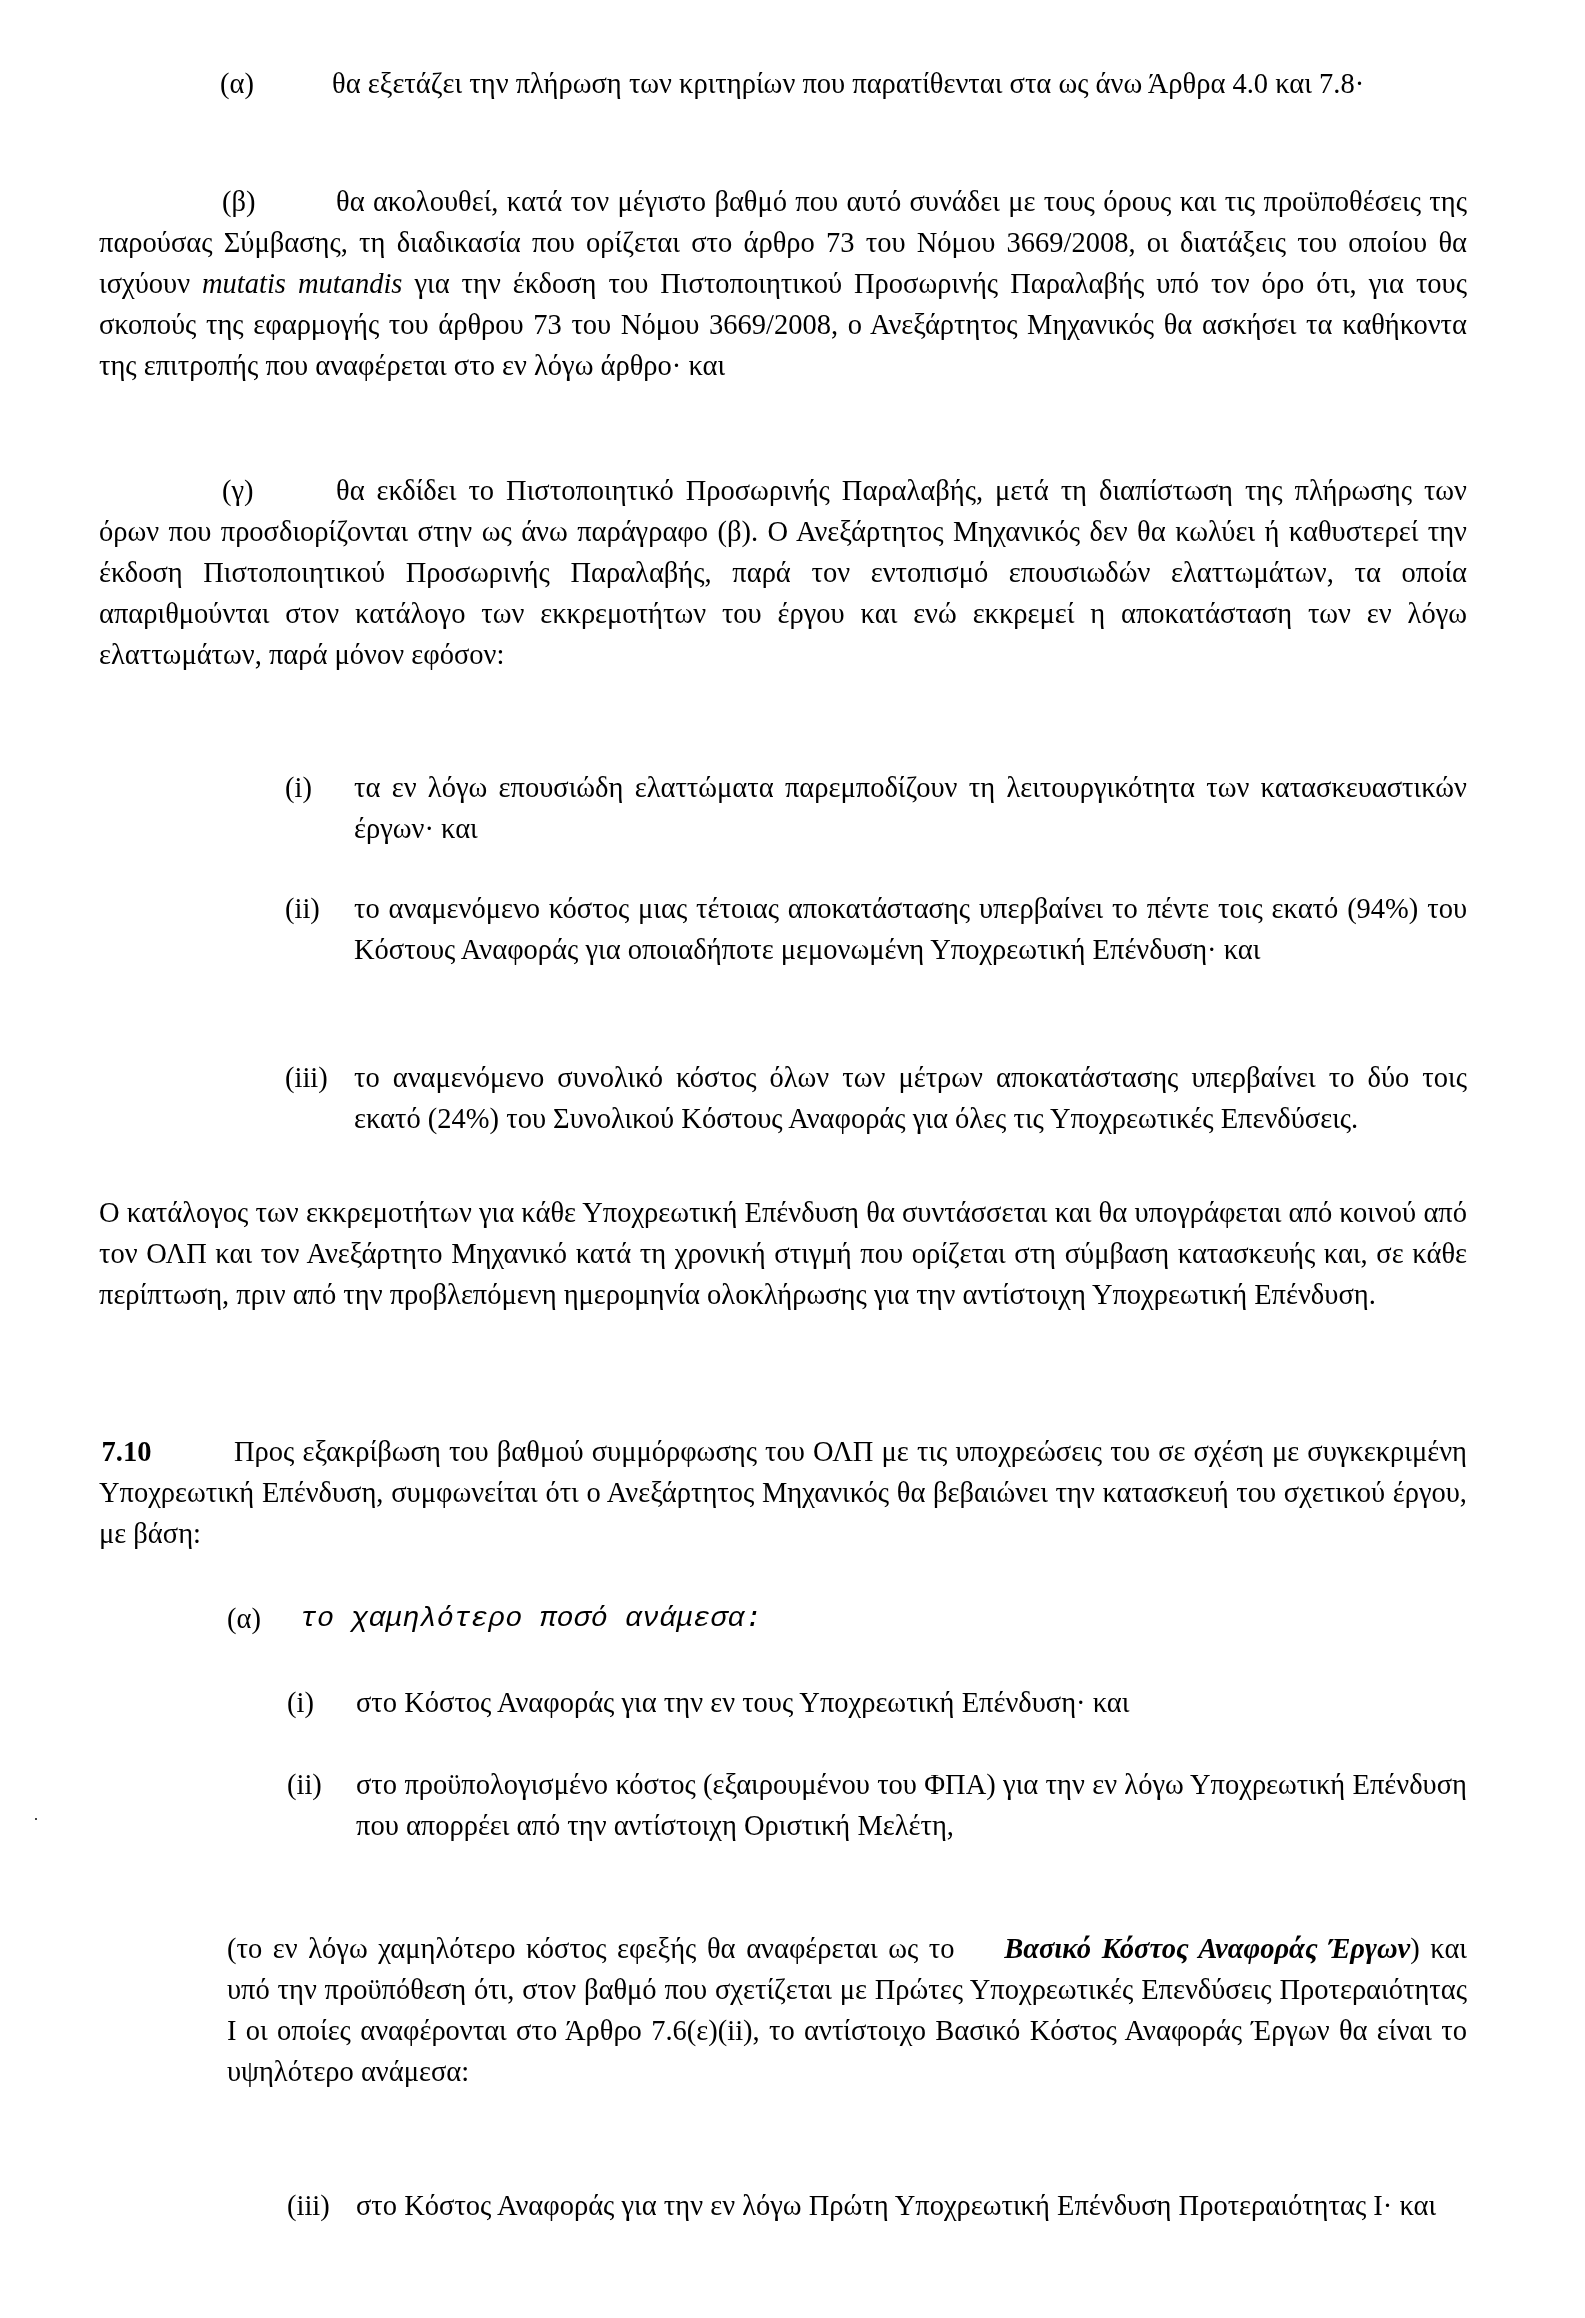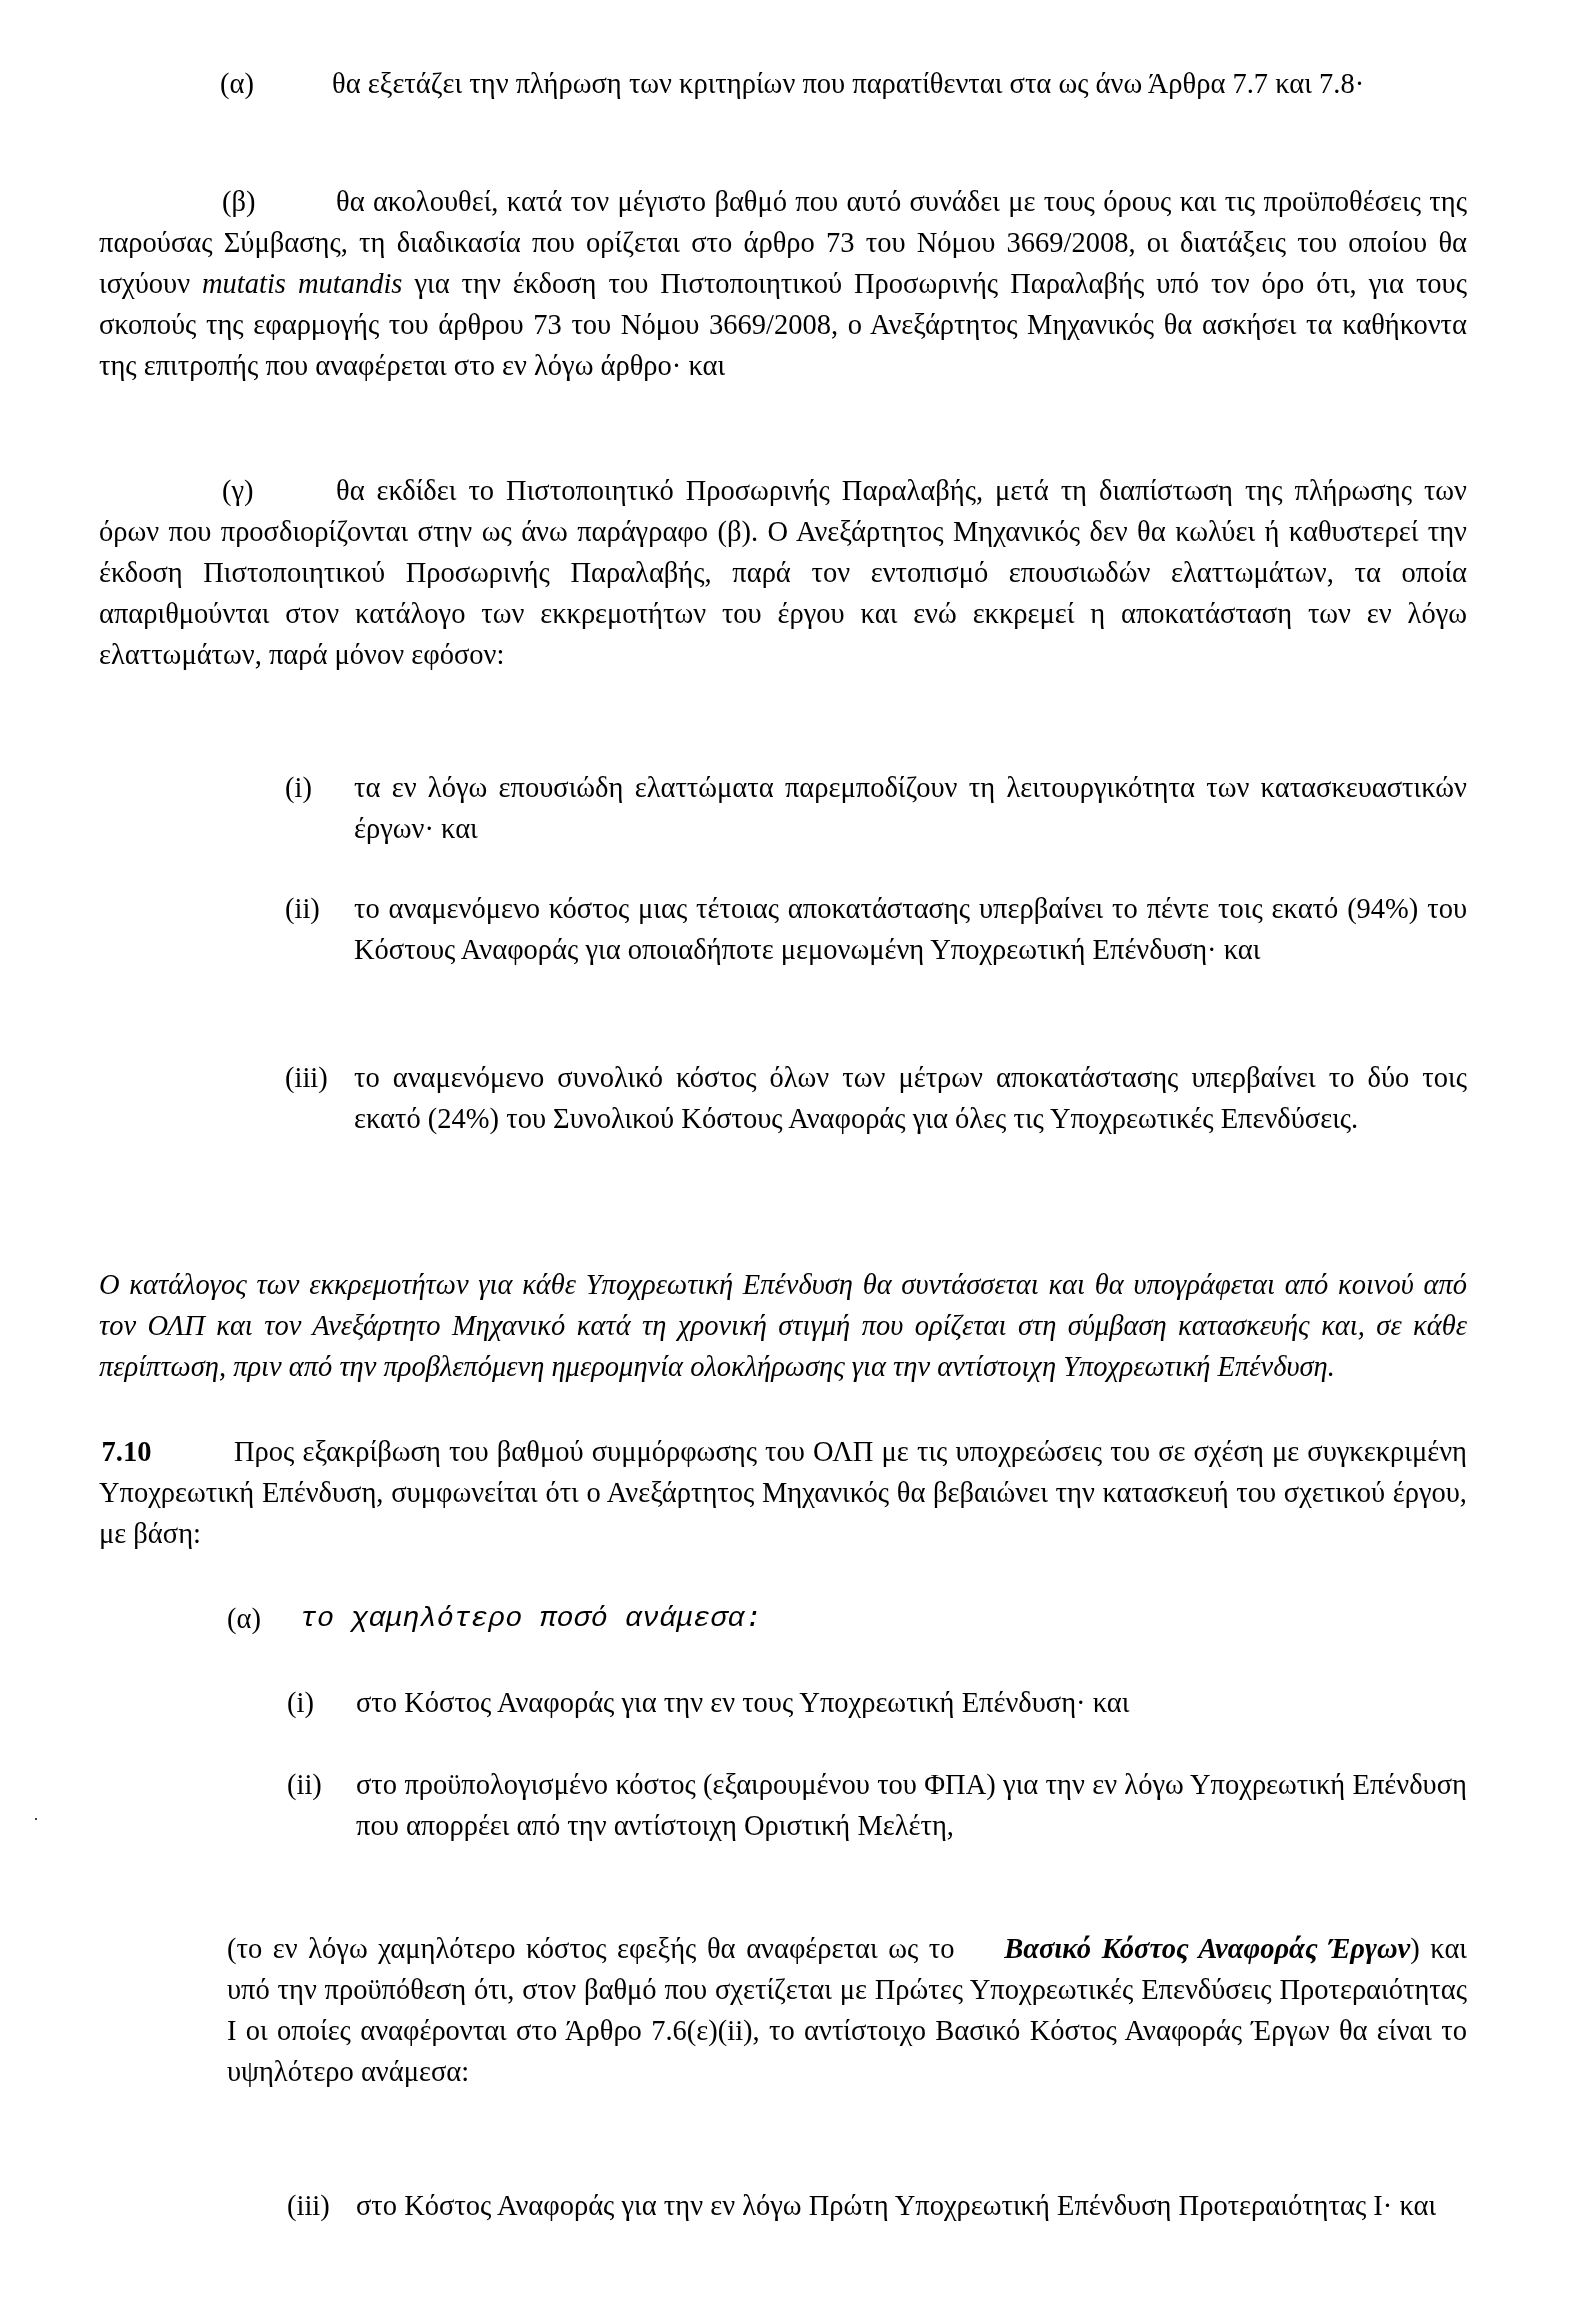--- a/index.html
+++ b/index.html
@@ -21,21 +21,21 @@
   .last-left { text-align-last: left; }
   .speck { position: absolute; left: 35px; top: 1818px; width: 1.7px; height: 1.7px; background: #444; }
 </style>
 </head>
 <body>
 
 <div class="page">
 
   <div class="blk full last-left" style="top:63px;">
     <span class="lbl" style="left:121px; top:0;">(α)</span>
-    <p style="text-indent:233px;"><span>θα εξετάζει την πλήρωση των κριτηρίων που παρατίθενται στα ως άνω Άρθρα 7.7 και 7.8·</span></p>
+    <p style="text-indent:233px;"><span>θα εξετάζει την πλήρωση των κριτηρίων που παρατίθενται στα ως άνω Άρθρα 4.0 και 7.8·</span></p>
   </div>
 
   <div class="blk full last-left" style="top:181px;">
     <span class="lbl" style="left:123px; top:0;">(β)</span>
     <p style="text-indent:237px;"><span>θα ακολουθεί, κατά τον μέγιστο βαθμό που αυτό συνάδει με τους όρους και τις προϋποθέσεις της παρούσας Σύμβασης, τη διαδικασία που ορίζεται στο άρθρο 73 του Νόμου 3669/2008, οι διατάξεις του οποίου θα ισχύουν </span><span class="it">mutatis mutandis</span><span> για την έκδοση του Πιστοποιητικού Προσωρινής Παραλαβής υπό τον όρο ότι, για τους σκοπούς της εφαρμογής του άρθρου 73 του Νόμου 3669/2008, ο Ανεξάρτητος Μηχανικός θα ασκήσει τα καθήκοντα της επιτροπής που αναφέρεται στο εν λόγω άρθρο· και</span></p>
   </div>
 
   <div class="blk full last-left" style="top:470px;">
     <span class="lbl" style="left:123px; top:0;">(γ)</span>
     <p style="text-indent:237px;"><span>θα εκδίδει το Πιστοποιητικό Προσωρινής Παραλαβής, μετά τη διαπίστωση της πλήρωσης των όρων που προσδιορίζονται στην ως άνω παράγραφο (β). Ο Ανεξάρτητος Μηχανικός δεν θα κωλύει ή καθυστερεί την έκδοση Πιστοποιητικού Προσωρινής Παραλαβής, παρά τον εντοπισμό επουσιωδών ελαττωμάτων, τα οποία απαριθμούνται στον κατάλογο των εκκρεμοτήτων του έργου και ενώ εκκρεμεί η αποκατάσταση των εν λόγω ελαττωμάτων, παρά μόνον εφόσον:</span></p>
@@ -49,21 +49,21 @@
   <div class="blk sub last-left" style="top:888px;">
     <span class="sublbl" style="left:-69px; top:0;">(ii)</span>
     <p><span>το αναμενόμενο κόστος μιας τέτοιας αποκατάστασης υπερβαίνει το πέντε τοις εκατό (94%) του Κόστους Αναφοράς για οποιαδήποτε μεμονωμένη Υποχρεωτική Επένδυση· και</span></p>
   </div>
 
   <div class="blk sub last-left" style="top:1057px;">
     <span class="sublbl" style="left:-69px; top:0;">(iii)</span>
     <p><span>το αναμενόμενο συνολικό κόστος όλων των μέτρων αποκατάστασης υπερβαίνει το δύο τοις εκατό (24%) του Συνολικού Κόστους Αναφοράς για όλες τις Υποχρεωτικές Επενδύσεις.</span></p>
   </div>
 
-  <div class="blk full last-left" style="top:1264px;font-style:italic;">
+  <div class="blk full last-left" style="top:1192px;">
     <p><span>Ο κατάλογος των εκκρεμοτήτων για κάθε Υποχρεωτική Επένδυση θα συντάσσεται και θα υπογράφεται από κοινού από τον ΟΛΠ και τον Ανεξάρτητο Μηχανικό κατά τη χρονική στιγμή που ορίζεται στη σύμβαση κατασκευής και, σε κάθε περίπτωση, πριν από την προβλεπόμενη ημερομηνία ολοκλήρωσης για την αντίστοιχη Υποχρεωτική Επένδυση.</span></p>
   </div>
 
   <div class="blk full last-left" style="top:1431px;">
     <span class="lbl" style="left:2.6px; top:0;font-weight:bold;">7.10</span>
     <p style="text-indent:135px;"><span>Προς εξακρίβωση του βαθμού συμμόρφωσης του ΟΛΠ με τις υποχρεώσεις του σε σχέση με συγκεκριμένη Υποχρεωτική Επένδυση, συμφωνείται ότι ο Ανεξάρτητος Μηχανικός θα βεβαιώνει την κατασκευή του σχετικού έργου, με βάση:</span></p>
   </div>
 
   <div class="blk full last-left" style="top:1598px;">
     <span class="lbl" style="left:128px; top:0;">(α)</span>

